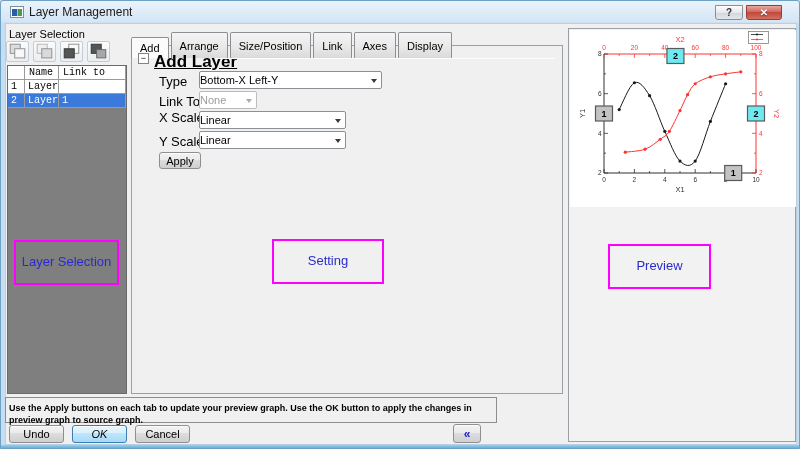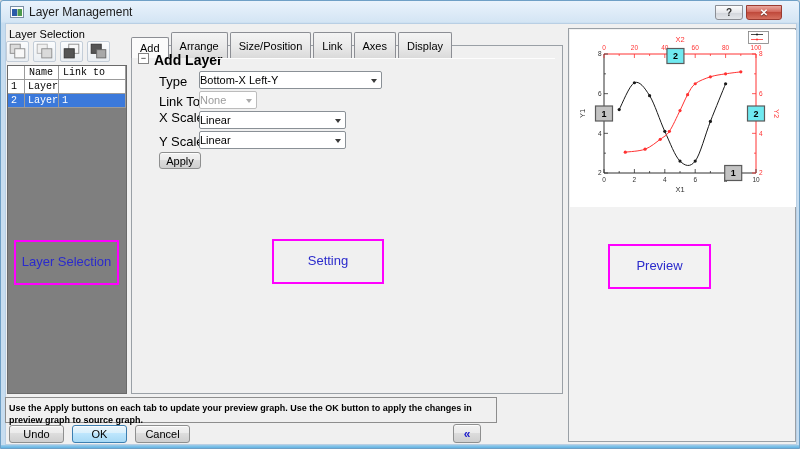--- a/index.html
+++ b/index.html
@@ -36,41 +36,41 @@
     text-align:center;font-size:13px;line-height:1.25;z-index:5;}
   
   .tabstrip{position:absolute;left:130px;top:36px;height:21px;display:flex;align-items:flex-end;z-index:2;}
   .tab{height:26px;padding:0 8px;display:flex;align-items:center;font-size:11px;margin-right:2px;
     border:1px solid #8C8E94;border-bottom:none;border-radius:2px 2px 0 0;
     background:linear-gradient(#F4F4F4,#E9E9E9 55%,#DADADA);position:relative;}
   .tab.active{height:21px;background:#FBFBFB;z-index:3;}
   .panel{position:absolute;left:130px;top:44px;width:432px;height:349px;border:1px solid #9AA0A6;background:#F0F0F0;z-index:1;}
   .collapse-box{position:absolute;left:137px;top:52px;width:11px;height:11px;border:1px solid #848484;background:#fff;
     font-size:9px;line-height:9px;text-align:center;z-index:2;}
-  .group-title{position:absolute;left:153px;top:51px;font-size:14px;font-weight:bold;z-index:2;}
+  .group-title{position:absolute;left:153px;top:51px;font-size:17px;font-weight:bold;z-index:2;text-decoration:underline;}
   .group-line{position:absolute;left:214px;top:57px;width:340px;height:1px;background:#B6B6B6;border-bottom:1px solid #FDFDFD;z-index:2;}
   .fld-label{position:absolute;left:158px;font-size:13px;z-index:2;}
   .combo{position:absolute;left:198px;height:18px;background:#fff;border:1px solid #8A9096;border-radius:2px;
     font-size:11px;display:flex;align-items:center;z-index:2;}
   .combo .val{flex:1;padding:0 0;white-space:nowrap;overflow:hidden;}
   .combo .arr{width:14px;display:flex;align-items:center;justify-content:center;}
   .combo .arr::after{content:"";border:3.5px solid transparent;border-top:4px solid #3A3A3A;margin-top:4px;}
   .combo.disabled{border-color:#BCBCBC;color:#9C9C9C;}
   .combo.disabled .arr::after{border-top-color:#ABABAB;}
   .apply-btn{left:158px;top:151px;width:42px;height:17px;z-index:2;}
   .btn{position:absolute;display:flex;align-items:center;justify-content:center;font-size:11px;
     border:1px solid #8E8F8F;border-radius:3px;color:#000;
     background:linear-gradient(#F2F2F2,#EBEBEB 45%,#DDDDDD 46%,#CFCFCF);
     box-shadow:inset 0 1px 0 rgba(255,255,255,.8);}
   .btn.default{border-color:#3C7FB1;background:linear-gradient(#EAF6FD,#D9F0FC 45%,#BEE6FD 46%,#A7D9F5);}
   
   .help-box{position:absolute;left:4px;top:396px;width:492px;height:26px;border:1px solid #8D8D8D;background:#F0F0F0;
     font-size:9px;font-weight:bold;line-height:1.3;padding:5px 3px;z-index:2;}
   .undo-btn{left:8px;top:424px;width:55px;height:18px;}
-  .ok-btn{left:71px;top:424px;width:55px;height:18px;}
+  .ok-btn{left:71px;top:424px;width:55px;height:18px;font-style:italic;}
   .cancel-btn{left:134px;top:424px;width:55px;height:18px;}
   .collapse-btn{left:452px;top:423px;width:28px;height:19px;color:#2222CC;font-weight:bold;font-size:12px;}
   
   .preview-panel{position:absolute;left:567px;top:27px;width:228px;height:414px;border:1px solid #9AA0A6;background:#F2F2F2;}
   .preview-chart{position:absolute;left:1px;top:1px;width:226px;height:177px;background:#FFFFFF;display:block;}
 </style>
 </head>
 <body>
 
 <div class="dialog">

